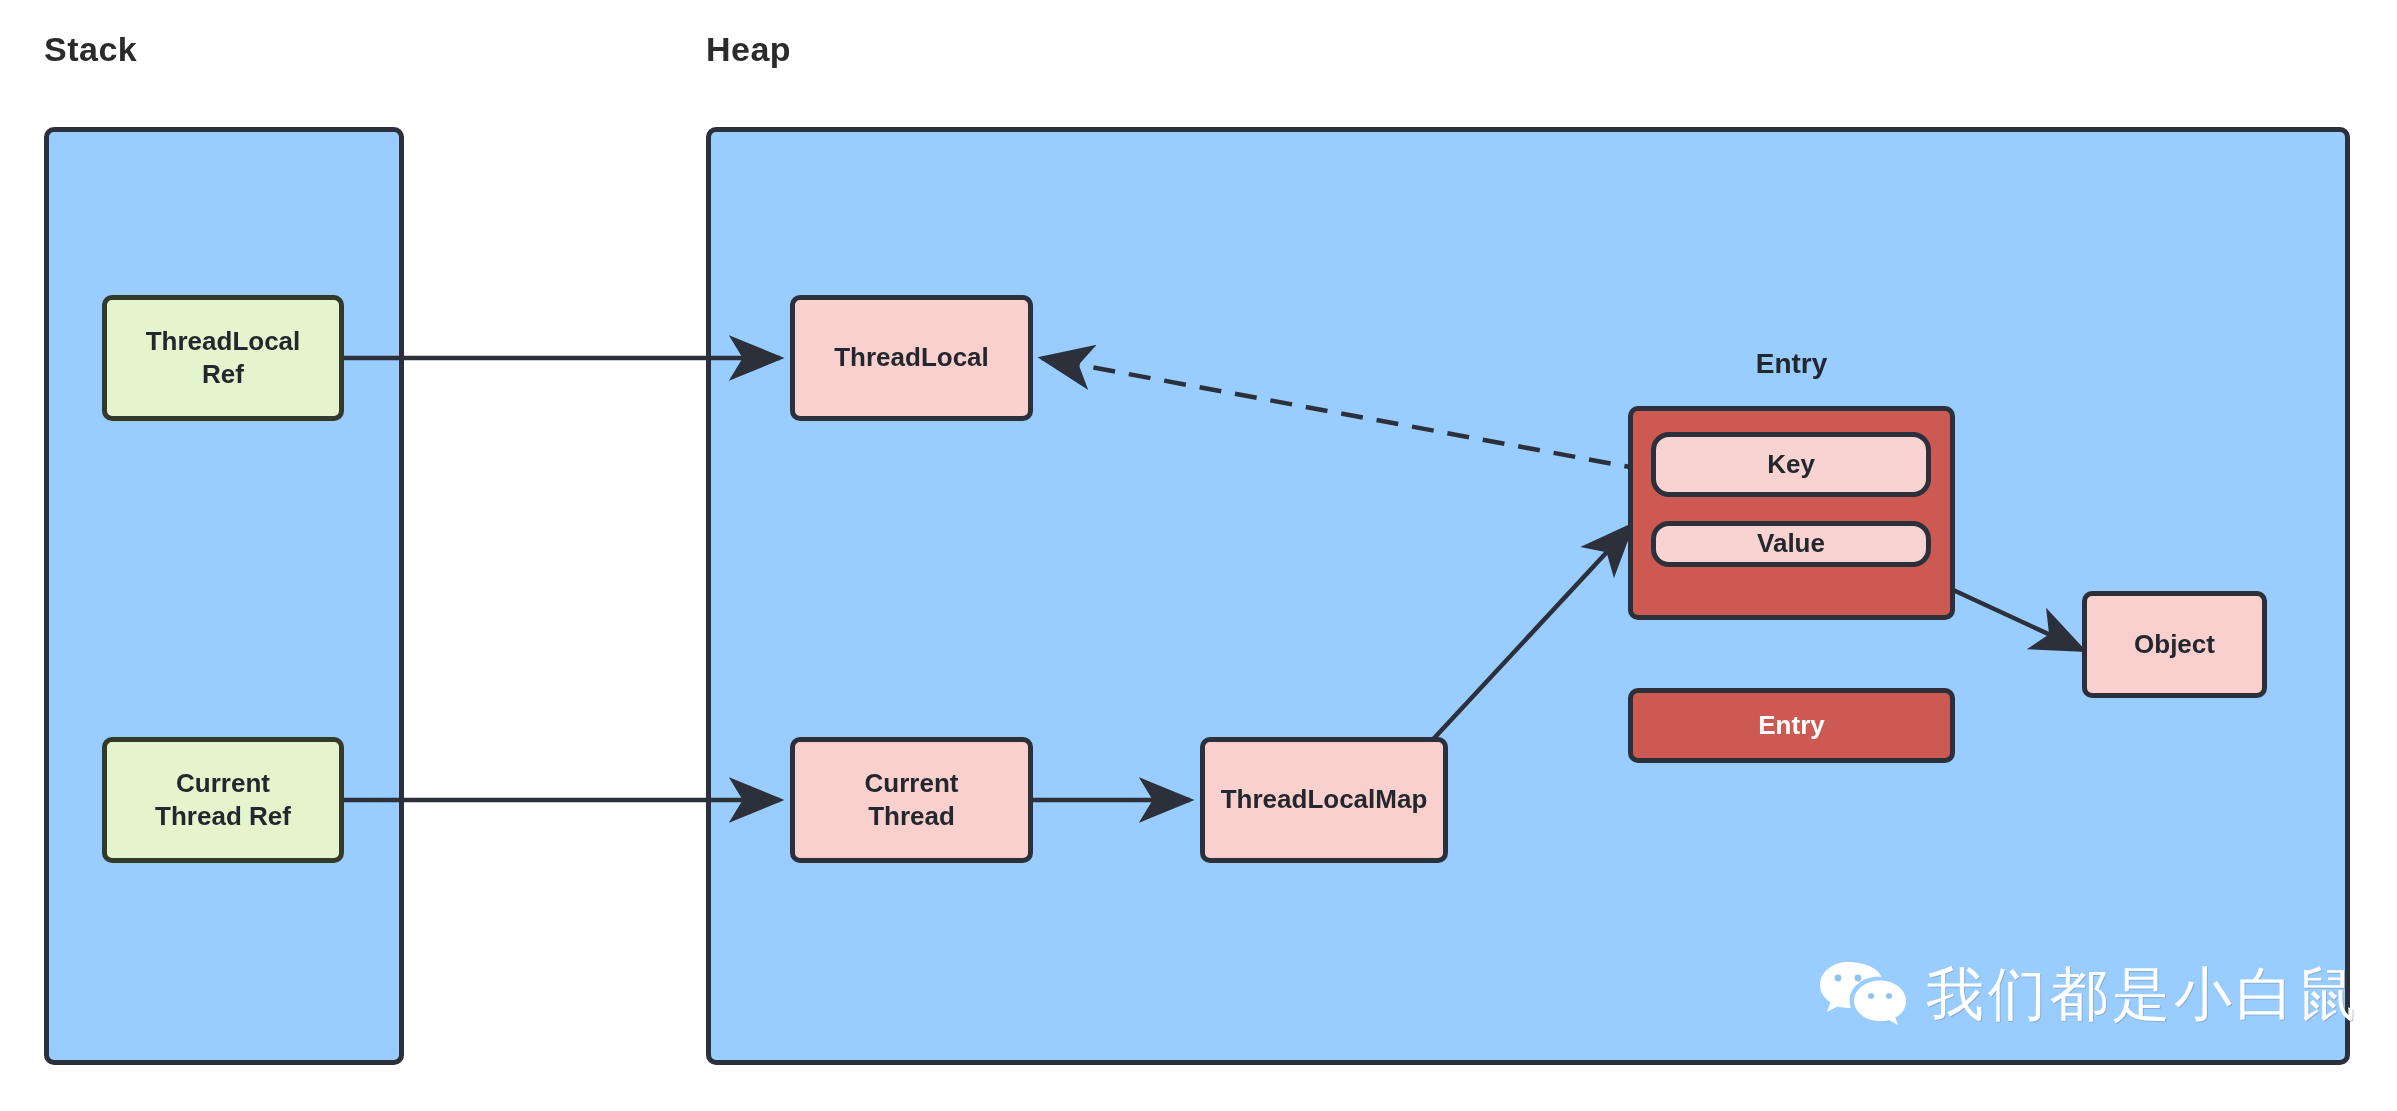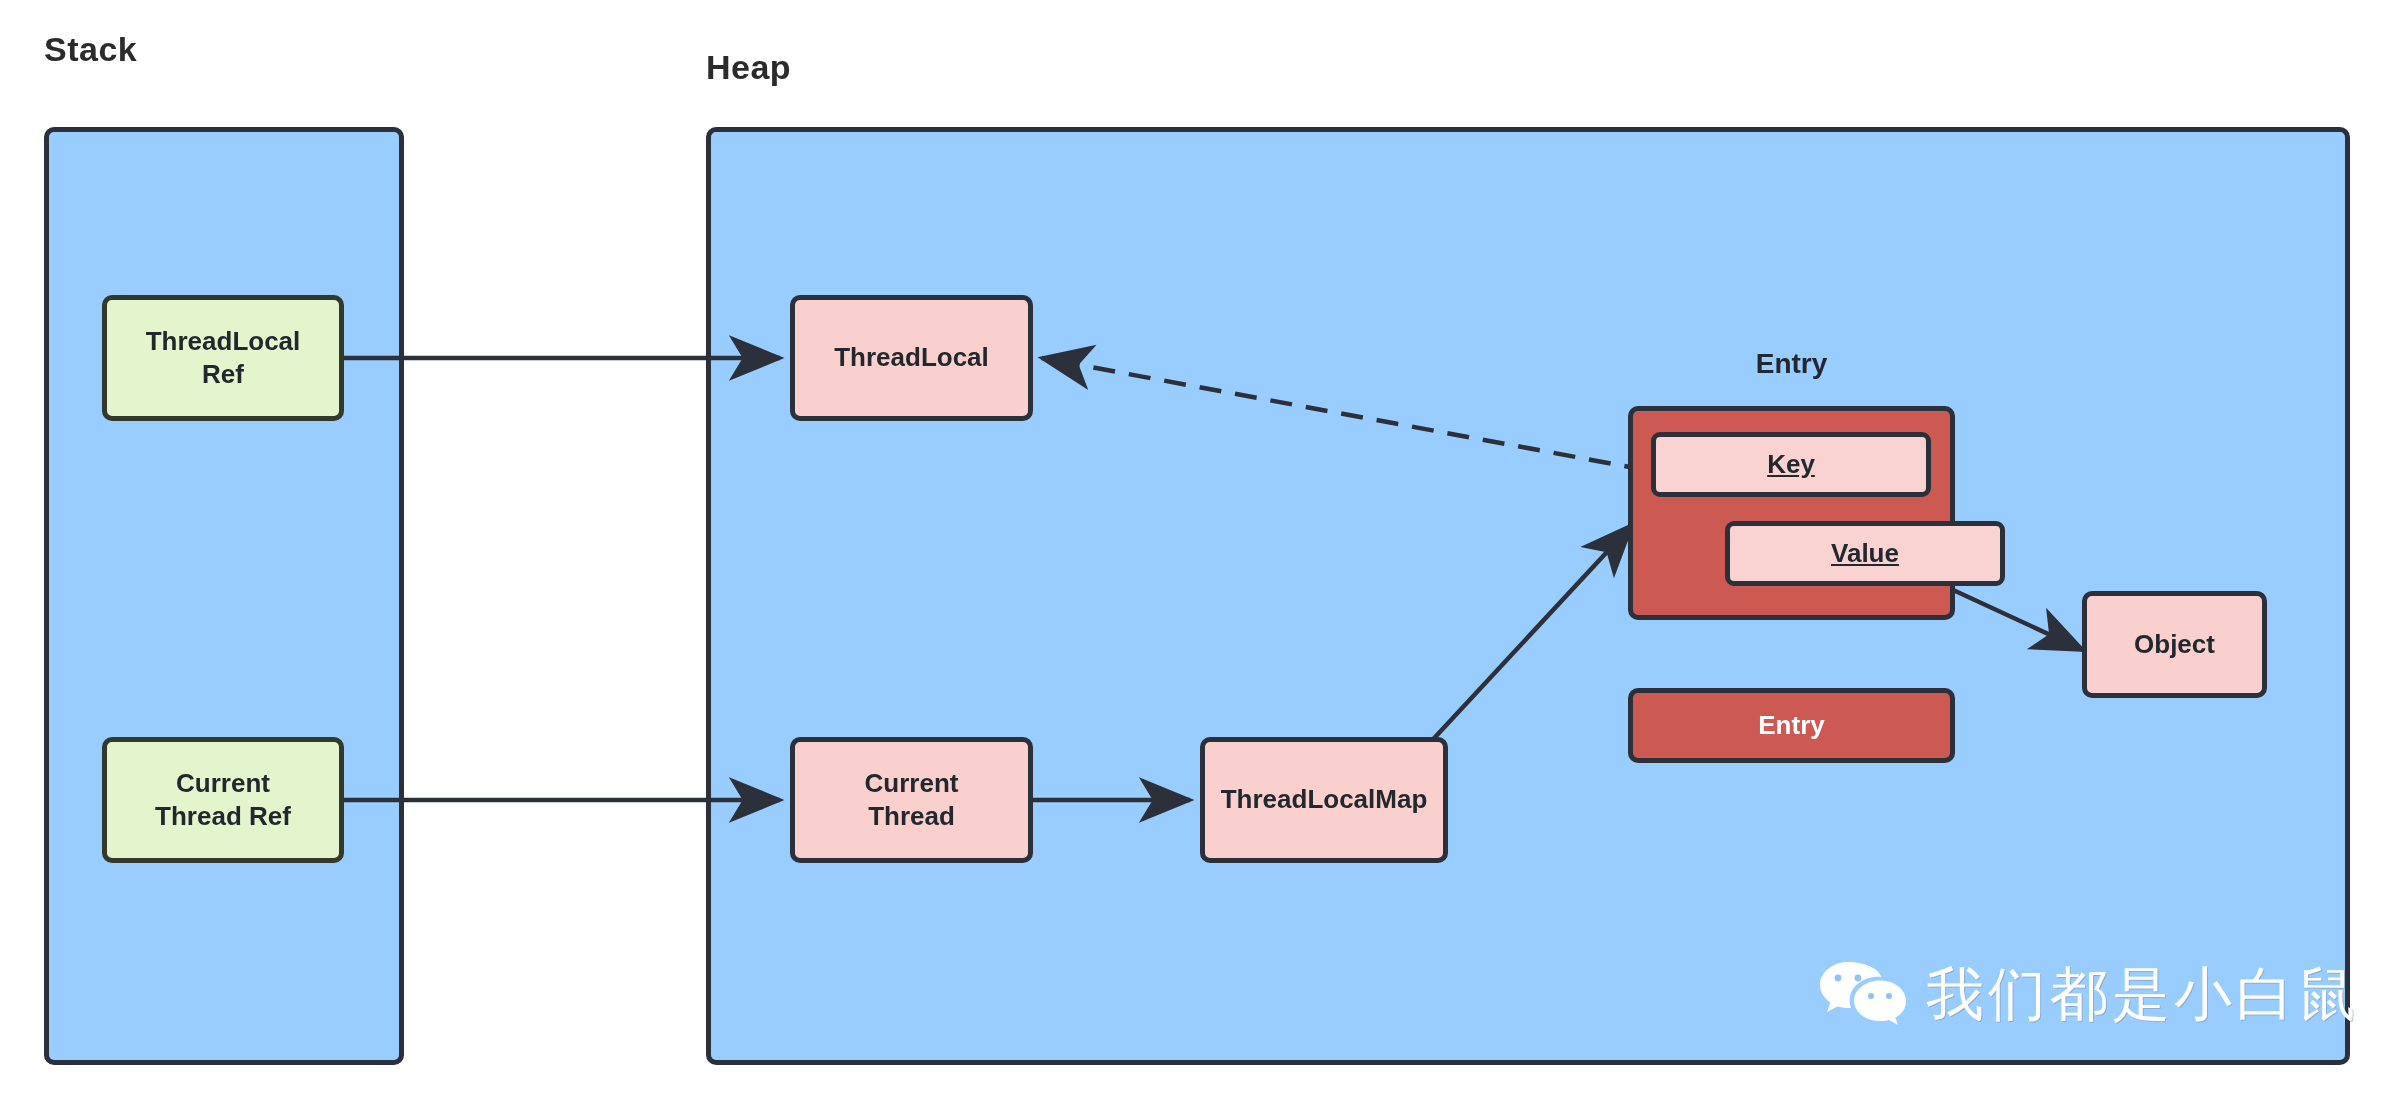--- a/index.html
+++ b/index.html
@@ -60,22 +60,21 @@
   .node.pink {
     background: #fad0ce;
   }
   .node.red {
     background: #cc5a52;
     color: #ffffff;
   }
   .node.slot {
     background: #f8d3d1;
     border-width: 5px;
-    border-radius: 9px;
-    text-decoration: underline;
+    border-radius: 18px;
   }
 
   
   .entry-group {
     position: absolute;
     box-sizing: border-box;
     background: #cc5a52;
     border: 5px solid #2b303a;
     border-radius: 10px;
   }
@@ -128,21 +127,21 @@
     flex: 0 0 auto;
   }
 </style>
 </head>
 <body>
 
 <div id="canvas">
 
   <div class="region-title" style="left:44px; top:30px; width:360px;">Stack</div>
 
-  <div class="region-title" style="left:706px; top:48px; width:1644px;">Heap</div>
+  <div class="region-title" style="left:706px; top:30px; width:1644px;">Heap</div>
 
   <div class="panel" style="left:44px; top:127px; width:360px; height:938px;"></div>
 
   <div class="panel" style="left:706px; top:127px; width:1644px; height:938px;"></div>
 
   <svg id="arrows" viewBox="0 0 2397 1111" xmlns="http://www.w3.org/2000/svg">
     <defs>
       <marker id="ah" markerWidth="13" markerHeight="11" refX="11.4" refY="5.5" orient="auto" markerUnits="strokeWidth">
         <path d="M0,0.4 L12.4,5.5 L0,10.6 L3.1,5.5 Z" fill="#2b303a"></path>
       </marker>
@@ -177,21 +176,21 @@
   <div class="node pink" style="left:2082px; top:591px; width:185px; height:107px;">Object</div>
 
   <div class="node red" style="left:1628px; top:688px; width:327px; height:75px;">Entry</div>
 
   <div class="group-label" style="left:1628px; top:348px; width:327px;">Entry</div>
 
   <div class="entry-group" style="left:1628px; top:406px; width:327px; height:214px;"></div>
 
   <div class="node slot" style="left:1651px; top:432px; width:280px; height:65px;">Key</div>
 
-  <div class="node slot" style="left:1725px; top:521px; width:280px; height:65px;">Value</div>
+  <div class="node slot" style="left:1651px; top:521px; width:280px; height:46px;">Value</div>
 
   <div id="watermark" style="left:1818px; top:960px;text-align:center;">
     <span class="wechat-mark">
       <svg viewBox="0 0 92 68" width="92" height="68" xmlns="http://www.w3.org/2000/svg">
         <g fill="#ffffff">
           <path d="M30 2C14.5 2 2 12.2 2 24.8c0 7.1 4 13.4 10.3 17.6L9 52l10.4-5.4c3.3 0.9 6.9 1.4 10.6 1.4 1 0 2-0.04 3-0.12-0.9-2.4-1.4-5-1.4-7.6 0-13 12.9-23.5 28.8-23.5 1 0 2 0.05 3 0.14C60.6 8.6 46.8 2 30 2z"></path>
           <circle cx="20" cy="18" r="3.4" fill="#8fc3f2"></circle>
           <circle cx="40" cy="18" r="3.4" fill="#8fc3f2"></circle>
           <path d="M62 20.5C47.6 20.5 36 29.6 36 40.8c0 11.2 11.6 20.3 26 20.3 3.1 0 6.1-0.42 8.9-1.2L80 65l-2.7-7.5C85 53.7 88 47.6 88 40.8c0-11.2-11.6-20.3-26-20.3z"></path>
           <circle cx="53" cy="36" r="3" fill="#8fc3f2"></circle>

